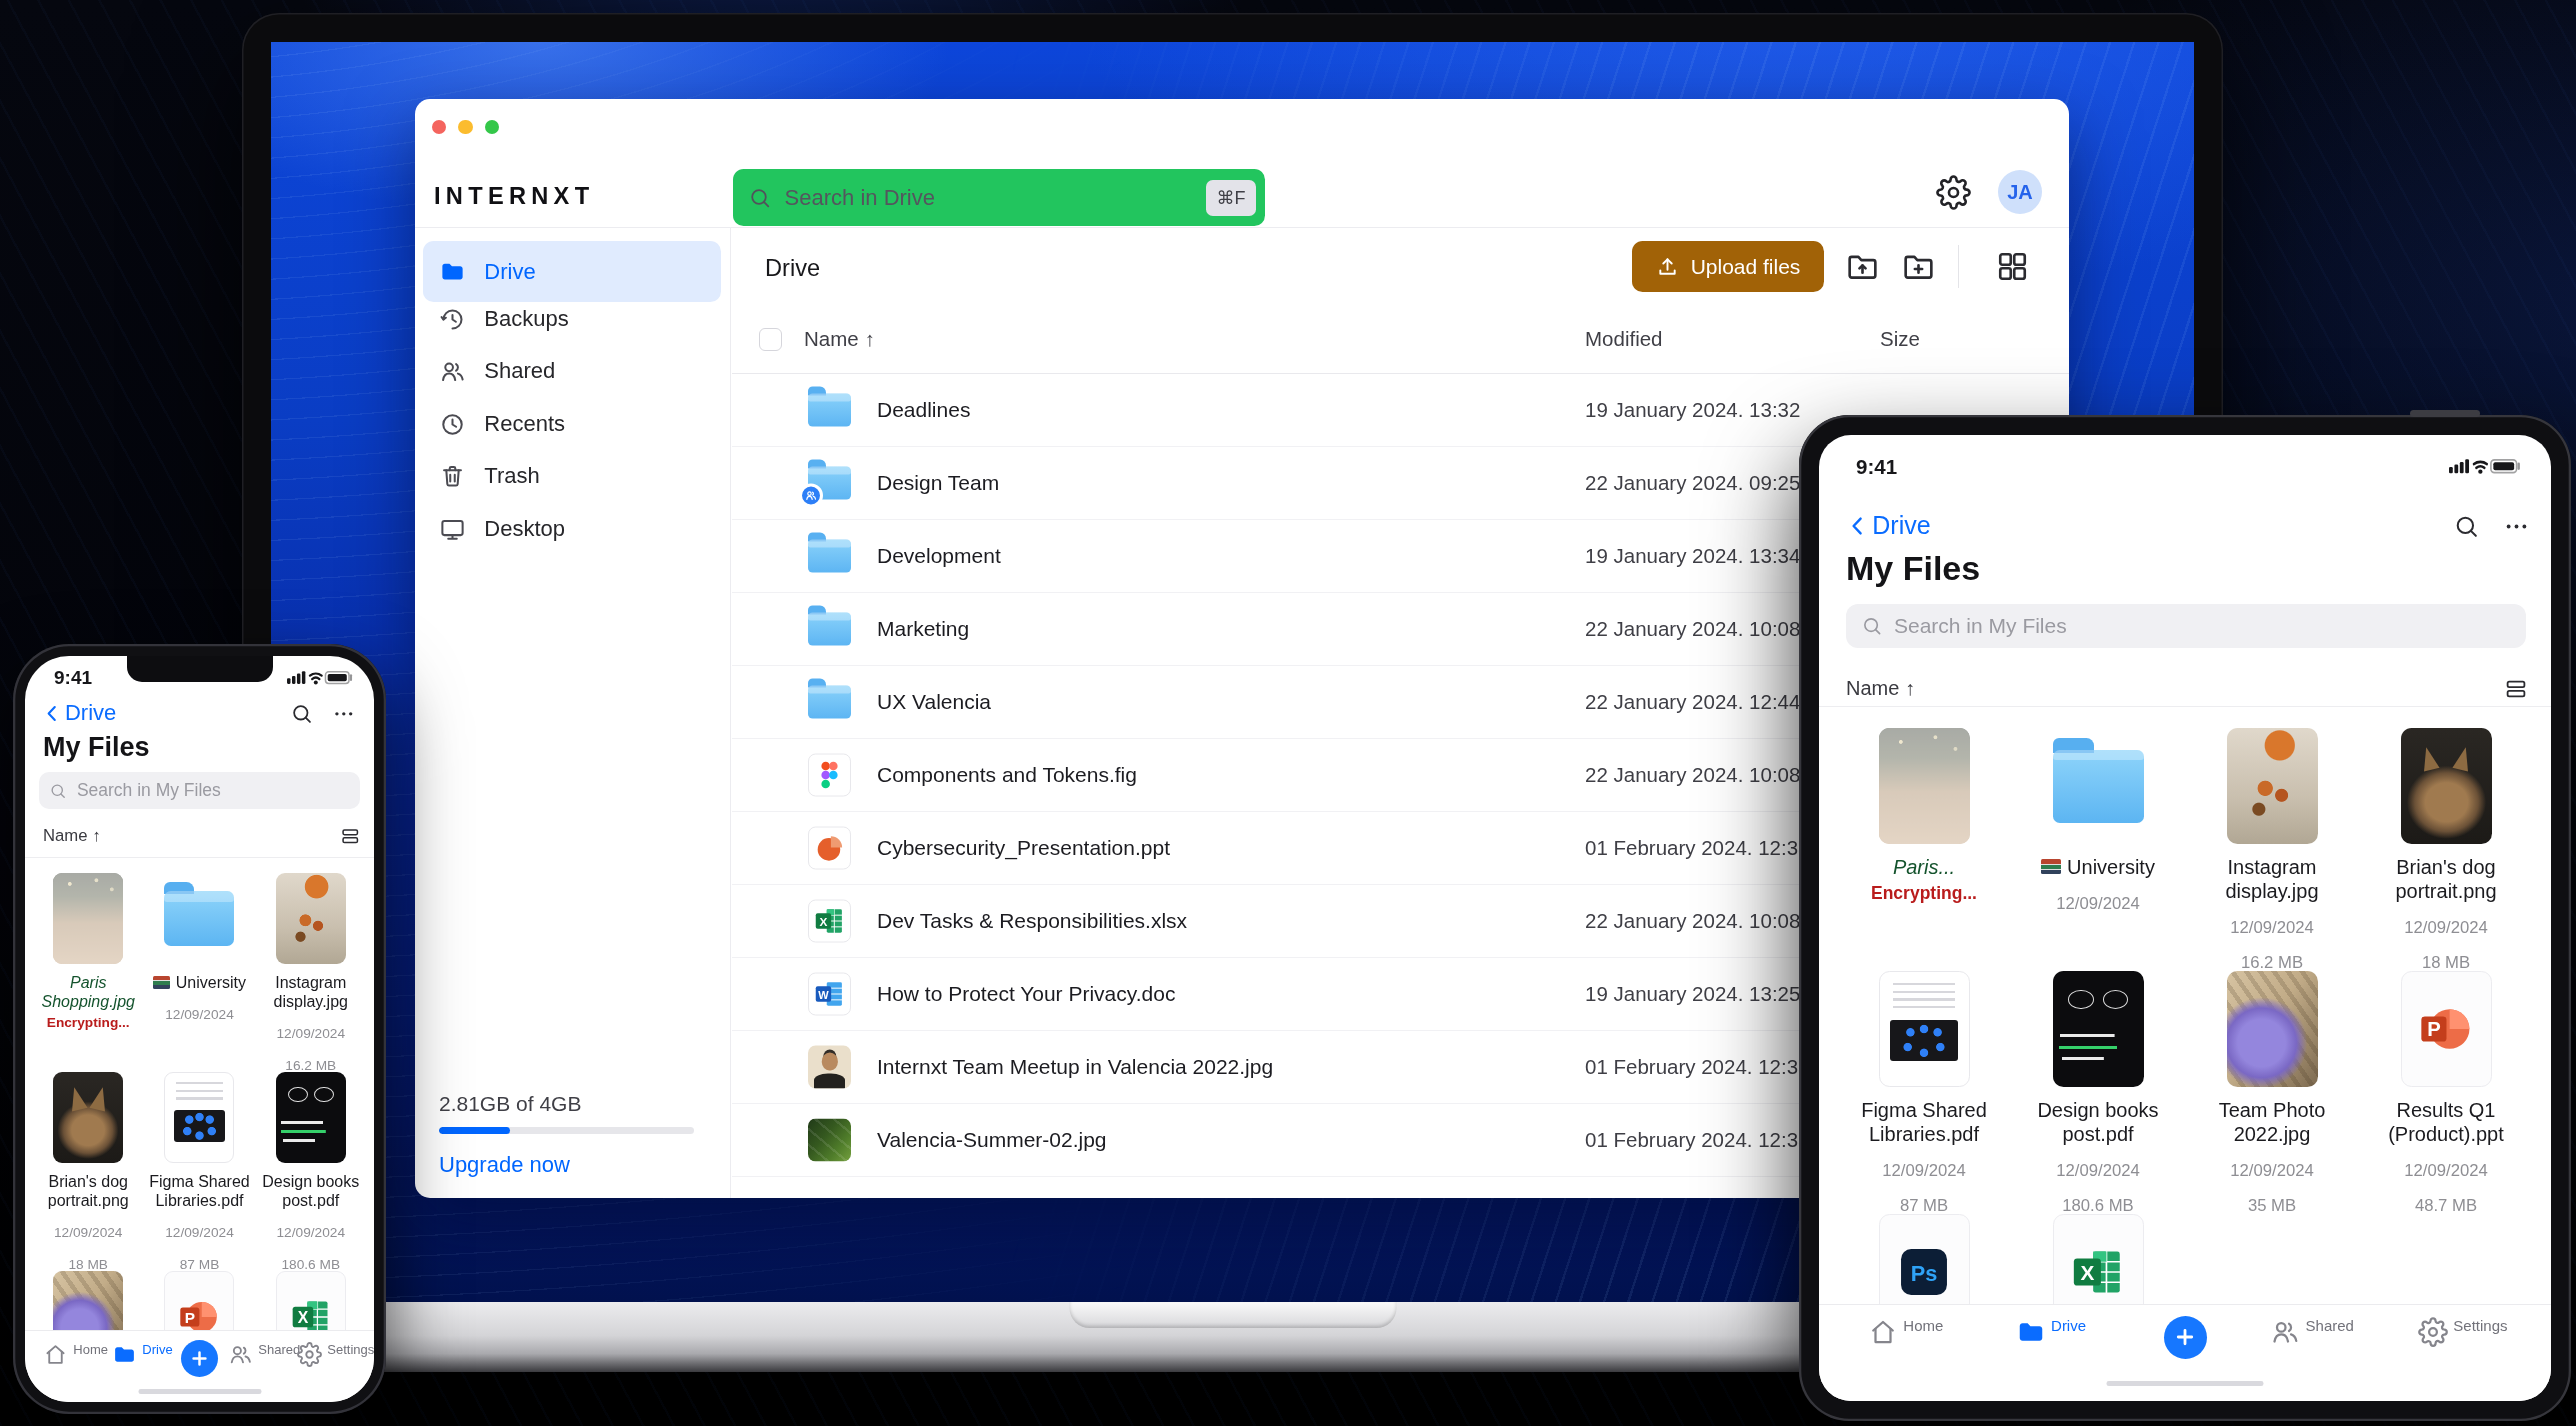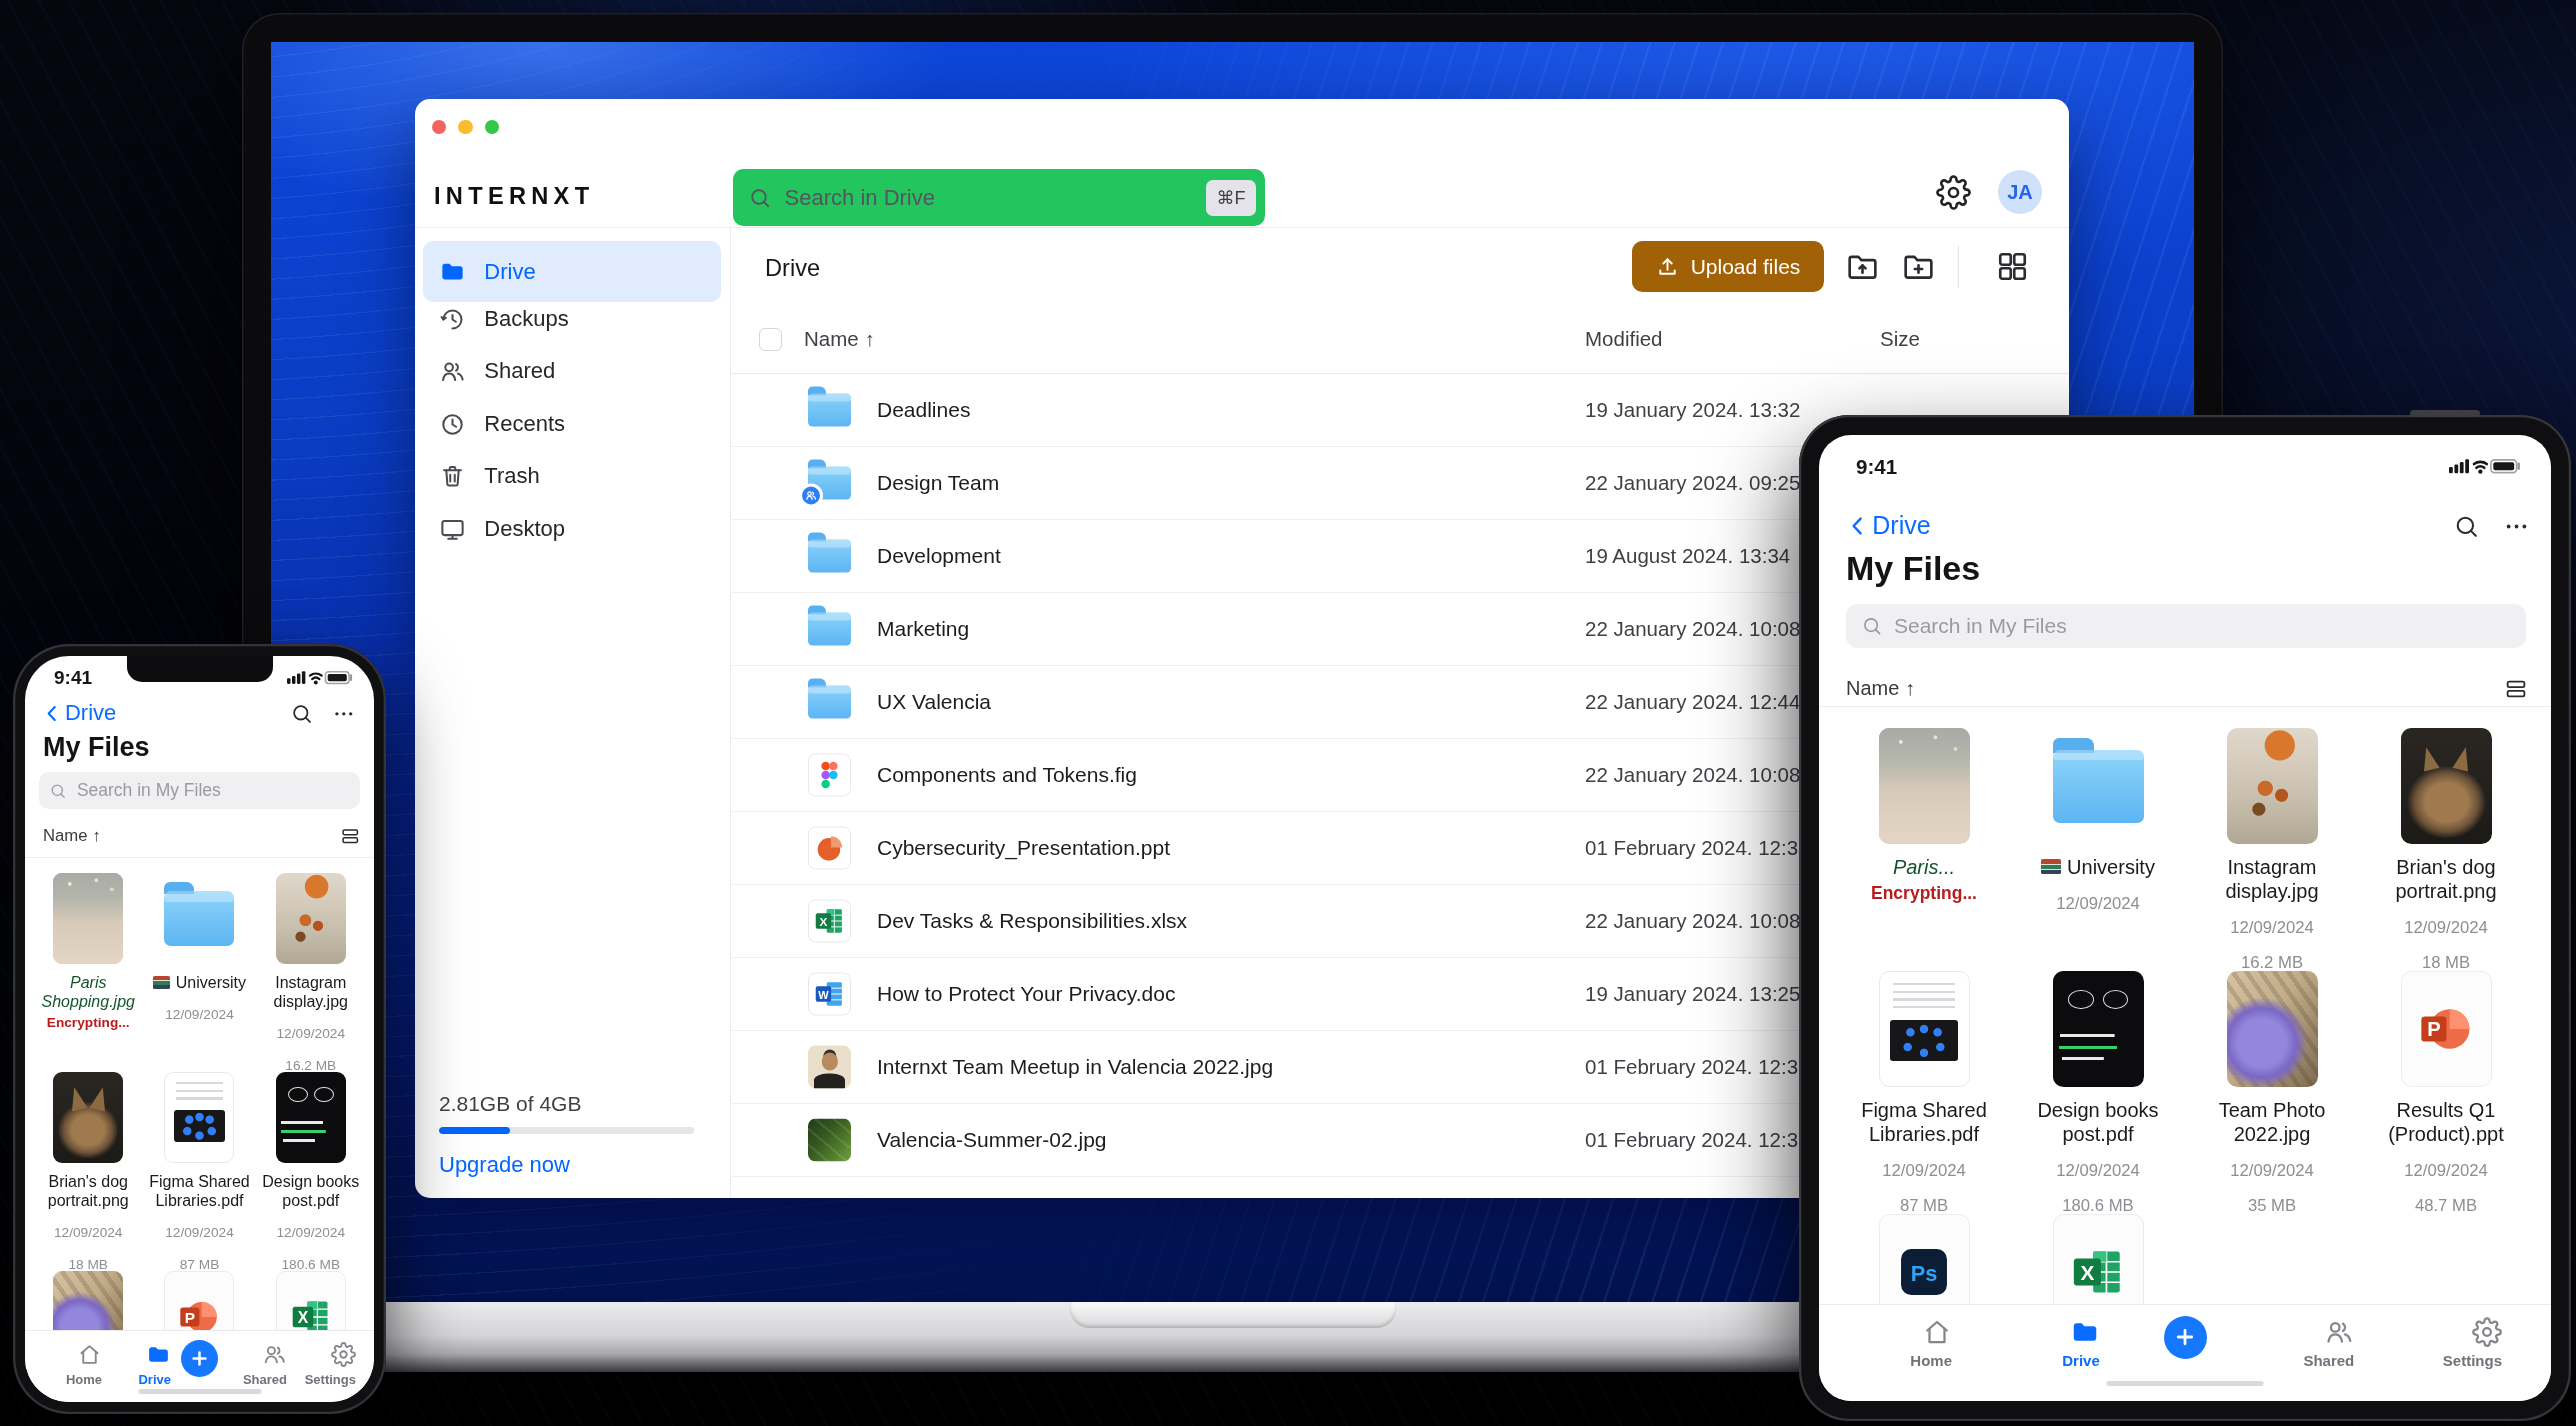--- a/index.html
+++ b/index.html
@@ -179,21 +179,21 @@
   .p-searchbar .sic{font-size:18px;color:#9a9aa1;display:flex;}
   .p-searchbar input{flex:1;border:0;outline:0;background:transparent;font-size:17.5px;color:#6a6a72;min-width:0;}
   .p-searchbar input::placeholder{color:#9a9aa1;}
   .p-sort{position:absolute;left:18px;right:13.7px;top:170px;height:26px;font-size:16.7px;color:#3a3a40;}
   .sort-view{position:absolute;right:0;top:0;font-size:20.5px;color:#2b2b30;}
   .p-sortline{position:absolute;left:0;right:0;top:201px;height:0.8px;background:#ededf0;}
   .p-grid{position:absolute;left:7.6px;right:7.6px;top:211px;display:grid;grid-template-columns:repeat(3,1fr);
     grid-auto-rows:199px;justify-items:center;}
   .p-tabbar{position:absolute;left:0;right:0;top:674px;bottom:0;background:#fff;border-top:0.8px solid #ebebee;z-index:5;}
   .tabs{display:flex;justify-content:space-between;align-items:flex-start;padding:10.6px 18px 0;}
-  .tab{display:flex;flex-direction:column;align-items:flex-end;gap:5.3px;color:#85858c;width:59px;font-weight:bold;}
+  .tab{display:flex;flex-direction:row;align-items:flex-start;gap:5.3px;color:#85858c;width:59px;}
   .tab .tic{font-size:25px;display:flex;}
   .tlabel{font-size:13px;color:#72727a;}
   .tab.active,.tab.active .tlabel{color:#0a6cff;}
   .fab{width:37px;height:37px;border-radius:50%;background:#1677ff;color:#fff;display:flex;align-items:center;
     justify-content:center;font-size:23px;margin-top:-1.5px;}
   .fab .ic{stroke-width:2.6;}
   .hind{position:absolute;left:50%;transform:translateX(-50%);bottom:8.4px;width:123px;height:4.6px;border-radius:2.3px;background:#d9d9de;}
 
   
   .tablet{position:absolute;left:1799px;top:415px;width:772px;height:1006px;background:#0f0f12;border-radius:50px;
@@ -408,21 +408,21 @@
                   </span>
                 </span>
                 <span class="fname">Design Team</span>
                 <span class="fdate">22 January 2024. 09:25</span>
               </div>
               <div class="frow">
                 <span class="fic">
                   <span class="mfolder"></span>
                 </span>
                 <span class="fname">Development</span>
-                <span class="fdate">19 August 2024. 13:34</span>
+                <span class="fdate">19 January 2024. 13:34</span>
               </div>
               <div class="frow">
                 <span class="fic">
                   <span class="mfolder"></span>
                 </span>
                 <span class="fname">Marketing</span>
                 <span class="fdate">22 January 2024. 10:08</span>
               </div>
               <div class="frow">
                 <span class="fic">

